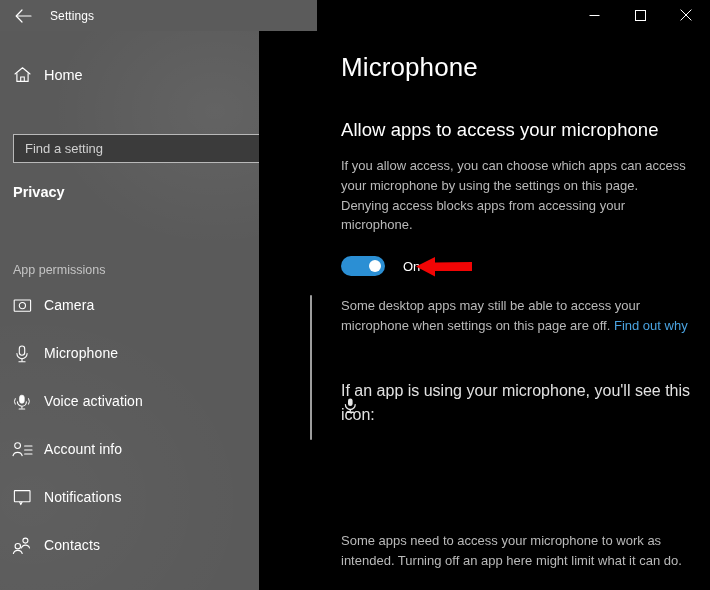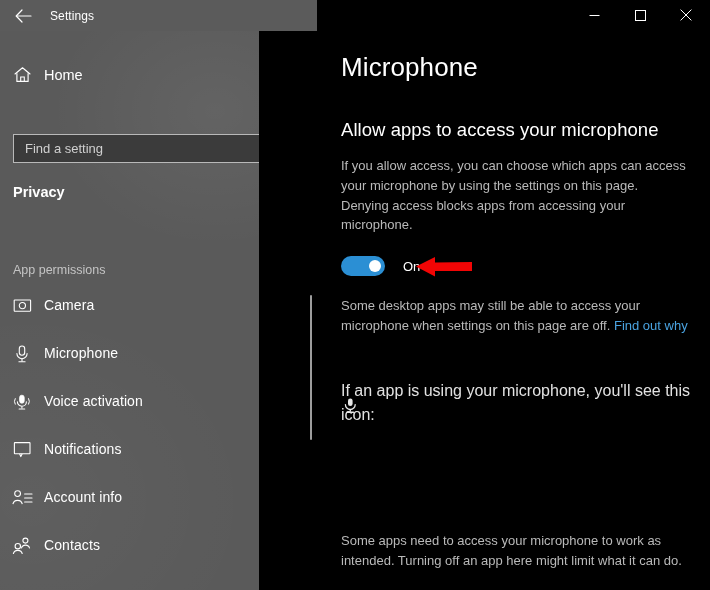--- a/index.html
+++ b/index.html
@@ -397,39 +397,39 @@
             <line x1="6.1" y1="16" x2="11.7" y2="16" stroke="#ffffff" stroke-width="1.1" stroke-linecap="round"></line>
             <path d="M2.2 5.6 a5.4 5.4 0 0 0 0 5.6" fill="none" stroke="#ffffff" stroke-width="1" stroke-linecap="round"></path>
             <path d="M15.6 5.6 a5.4 5.4 0 0 1 0 5.6" fill="none" stroke="#ffffff" stroke-width="1" stroke-linecap="round"></path>
           </svg>
         </span>
         <span class="lbl">Voice activation</span>
       </div>
 
       <div class="nav-item">
         <span class="ico">
-          <svg width="19" height="17" viewBox="0 0 19 17">
-            <rect x="1.4" y="1.6" width="15.6" height="11.2" rx="0.5" fill="none" stroke="#ffffff" stroke-width="1.1"></rect>
-            <path d="M6.6 12.8 L7.8 15.6 L9.2 12.8" fill="none" stroke="#ffffff" stroke-width="1.1" stroke-linejoin="round"></path>
-          </svg>
-        </span>
-        <span class="lbl">Notifications</span>
-      </div>
-
-      <div class="nav-item">
-        <span class="ico">
           <svg width="21" height="17" viewBox="0 0 21 17">
             <circle cx="5.6" cy="4.6" r="2.9" fill="none" stroke="#ffffff" stroke-width="1.1"></circle>
             <path d="M0.9 15.2 a4.8 4.8 0 0 1 9.4 0" fill="none" stroke="#ffffff" stroke-width="1.1"></path>
             <line x1="12.6" y1="5" x2="20" y2="5" stroke="#ffffff" stroke-width="1.1" stroke-linecap="round"></line>
             <line x1="12.6" y1="9" x2="20" y2="9" stroke="#ffffff" stroke-width="1.1" stroke-linecap="round"></line>
             <line x1="12.6" y1="13" x2="20" y2="13" stroke="#ffffff" stroke-width="1.1" stroke-linecap="round"></line>
           </svg>
         </span>
         <span class="lbl">Account info</span>
+      </div>
+
+      <div class="nav-item">
+        <span class="ico">
+          <svg width="19" height="17" viewBox="0 0 19 17">
+            <rect x="1.4" y="1.6" width="15.6" height="11.2" rx="0.5" fill="none" stroke="#ffffff" stroke-width="1.1"></rect>
+            <path d="M6.6 12.8 L7.8 15.6 L9.2 12.8" fill="none" stroke="#ffffff" stroke-width="1.1" stroke-linejoin="round"></path>
+          </svg>
+        </span>
+        <span class="lbl">Notifications</span>
       </div>
 
       <div class="nav-item">
         <span class="ico">
           <svg width="21" height="18" viewBox="0 0 21 18">
             <circle cx="13.4" cy="3.6" r="2.5" fill="none" stroke="#ffffff" stroke-width="1.1"></circle>
             <path d="M9.4 11.4 a4.2 4.2 0 0 1 8.2 0" fill="none" stroke="#ffffff" stroke-width="1.1"></path>
             <circle cx="5.8" cy="9.2" r="2.7" fill="none" stroke="#ffffff" stroke-width="1.1"></circle>
             <path d="M1.3 17 a4.6 4.6 0 0 1 9 0" fill="none" stroke="#ffffff" stroke-width="1.1"></path>
           </svg>

